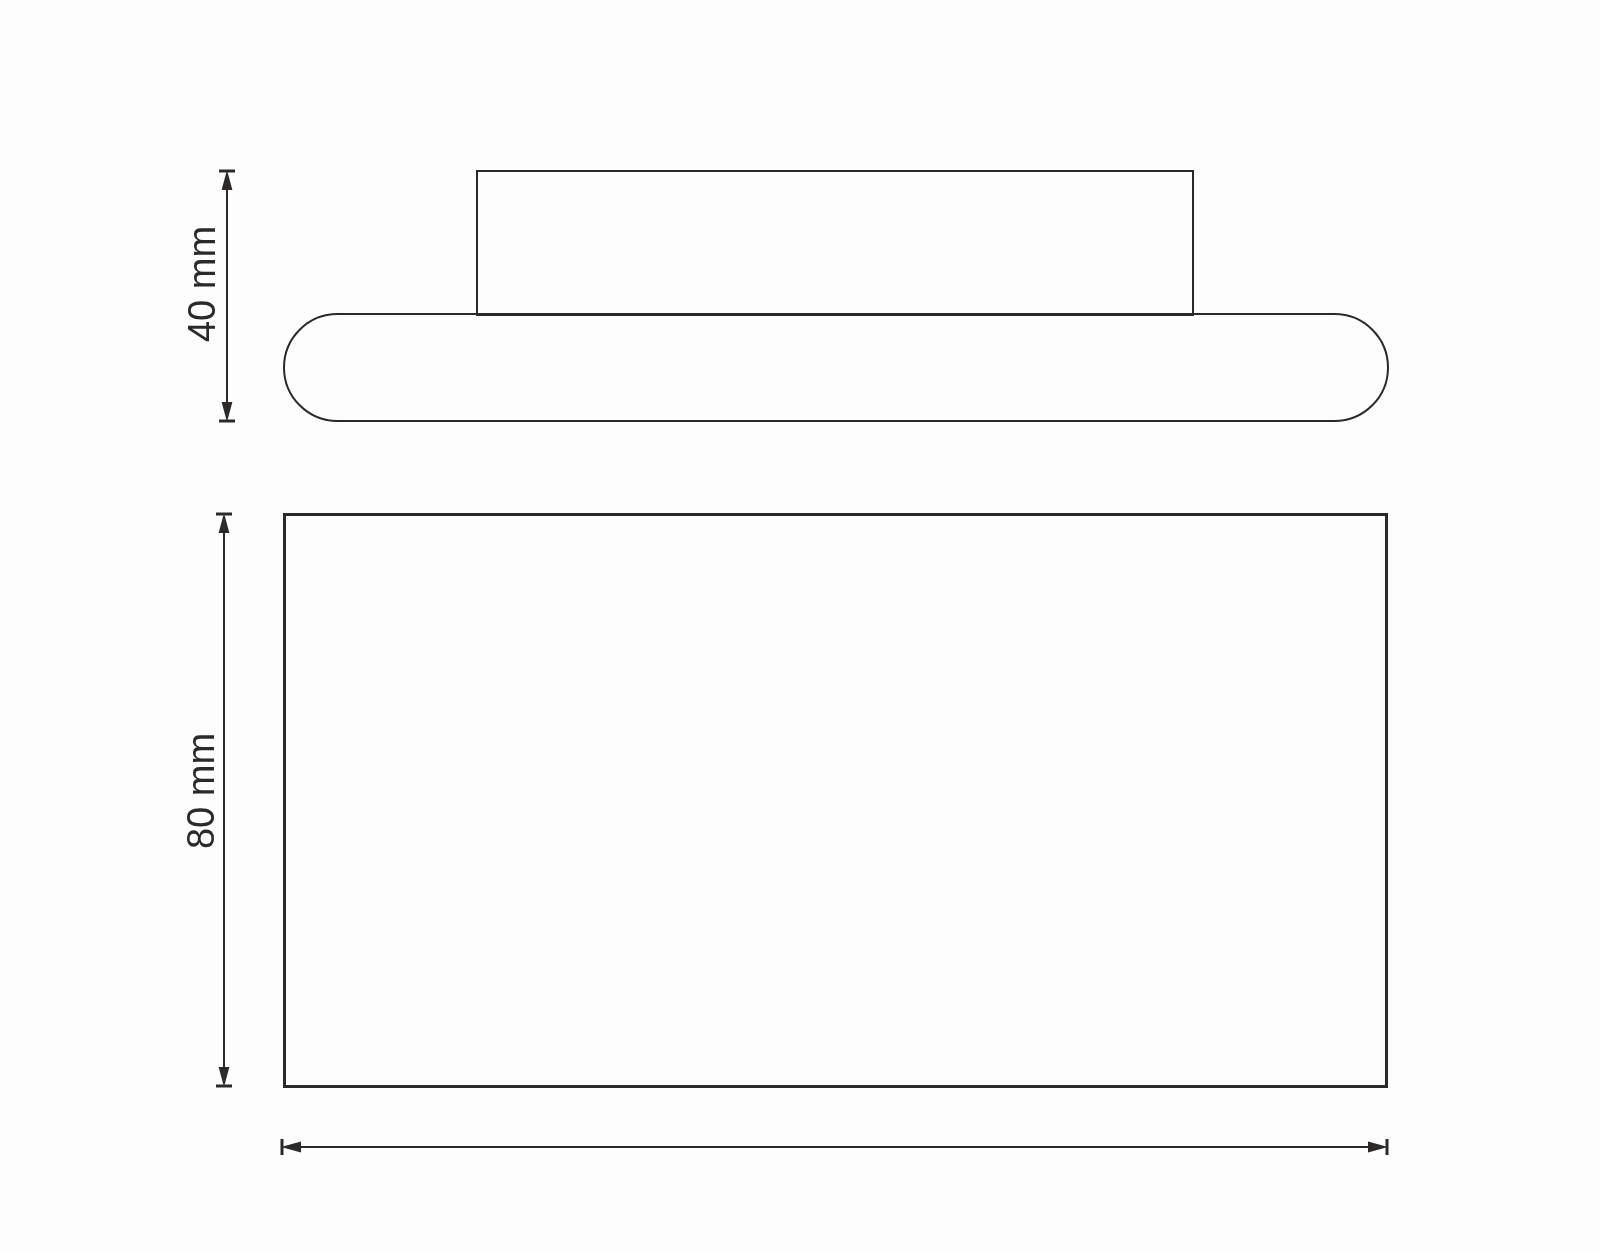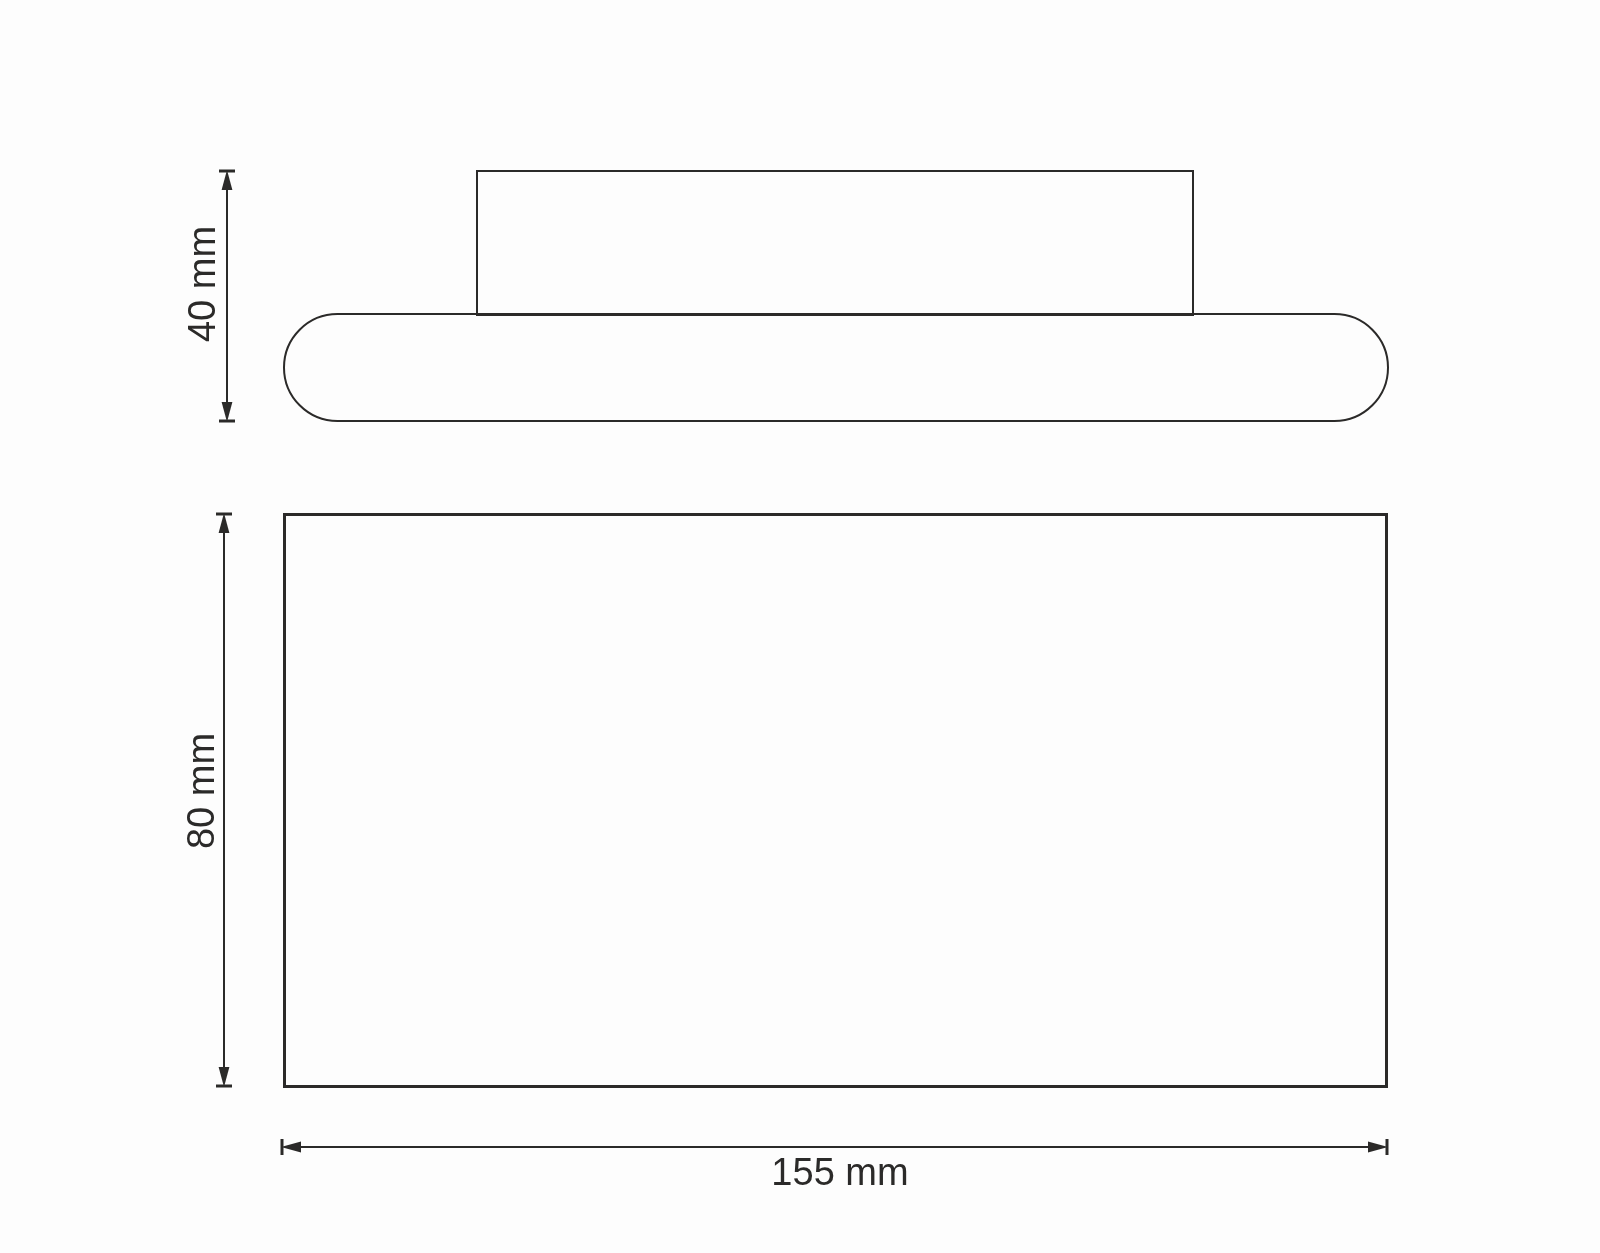--- a/index.html
+++ b/index.html
@@ -110,15 +110,14 @@
       <line x1="285" y1="1147" x2="1383" y2="1147" stroke-width="2"></line>
       <polygon points="1388,1147 1368,1141.6 1368,1152.4"></polygon>
       <line x1="1387" y1="1139" x2="1387" y2="1155" stroke-width="3"></line>
     </g>
   </svg>
 
   <div id="label-40" class="dim-label vertical">40 mm</div>
 
   <div id="label-80" class="dim-label vertical">80 mm</div>
 
-  <div id="label-155" class="dim-label">155 mm</div>
 
 </div>
 
 </body></html>

